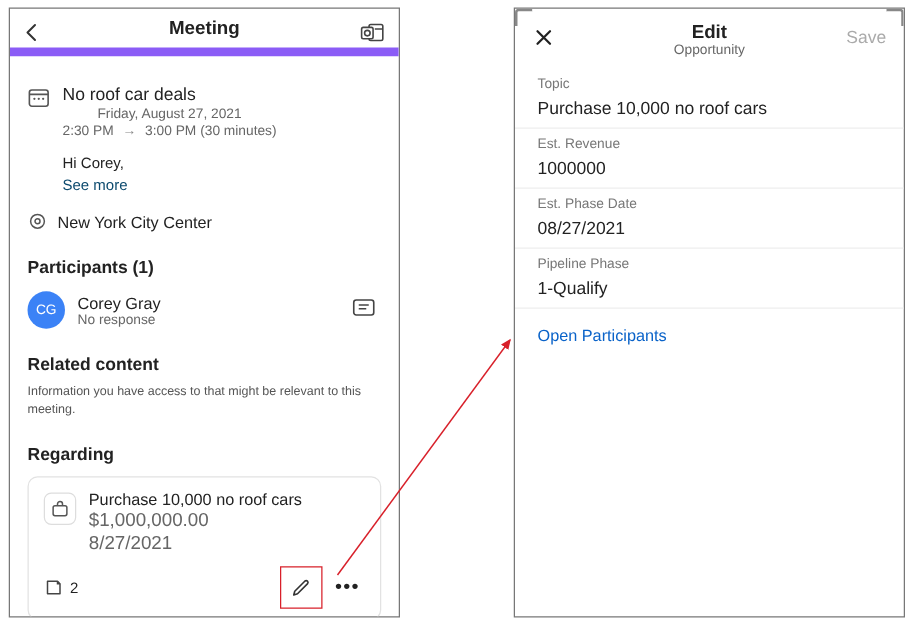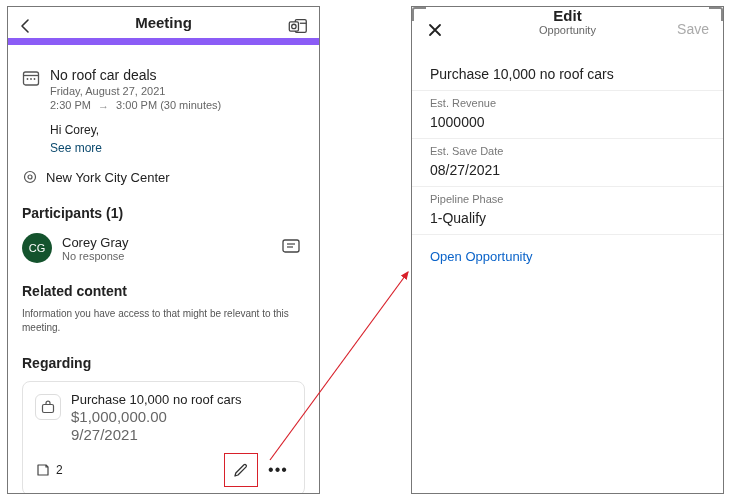--- a/index.html
+++ b/index.html
@@ -28,49 +28,49 @@
     display:flex; align-items:center; justify-content:center;
     height:38px; border-bottom:7px solid #8b5cf6; position:relative;
   }
   .l-header .back { position:absolute; left:10px; top:10px; cursor:pointer; }
   .l-header .title { font-weight:600; font-size:15px; }
   .l-header .outlook { position:absolute; right:10px; top:8px; cursor:pointer; }
   .content { padding: 10px 14px 0 14px; }
   .mtg-row { display:flex; gap:10px;margin-top:12px; }
   .cal-ic { width:18px; height:18px; flex:0 0 18px; margin-top:2px; }
   .mtg-title { font-size:14px; font-weight:400; }
-  .mtg-sub { font-size:11px; color:#666; margin-top:2px; }
+  .mtg-sub { font-size:11px; color:#666; margin-top:2px;text-align:center; }
   .mtg-sub .arrow { color:#888; margin:0 4px; }
   .greet { margin-top:12px; font-size:12px; }
   .seemore { color:#0c4a6e; font-size:12px; margin-top:4px; cursor:pointer; }
   .loc-row { display:flex; align-items:center; gap:8px; margin-top:14px; font-size:13px; }
   .sect { font-weight:600; font-size:14px; margin-top:20px; }
   .participant { display:flex; align-items:center; margin-top:12px; position:relative; }
-  .avatar { width:30px; height:30px; border-radius:50%; background:#14532d; color:#fff; font-size:11px; display:flex; align-items:center; justify-content:center; margin-right:10px; }
+  .avatar { width:30px; height:30px; border-radius:50%; background:#3b82f6; color:#fff; font-size:11px; display:flex; align-items:center; justify-content:center; margin-right:10px; }
   .pname { font-size:13px; }
   .presp { font-size:11px; color:#666; }
   .card-ic { position:absolute; right:4px; top:4px; cursor:pointer; }
   .desc { font-size:10px; color:#555; margin-top:8px; line-height:1.4; }
   .regarding-card {
     border:1px solid #e2e2e2; border-radius:8px; margin-top:10px;
     padding:10px 12px 8px 12px;
   }
   .rc-top { display:flex; gap:10px; }
   .bag-ic { width:26px; height:26px; border:1px solid #ddd; border-radius:6px; display:flex; align-items:center; justify-content:center; flex:0 0 26px; margin-top:2px; }
   .rc-title { font-size:13px; }
   .rc-sub { font-size:15px; color:#666; margin-top:1px; }
   .rc-bottom { display:flex; align-items:center; margin-top:10px; }
   .notes { display:flex; align-items:center; gap:5px; font-size:12px; cursor:pointer; }
   .spacer { flex:1; }
   .edit-btn { width:28px; height:28px; display:flex; align-items:center; justify-content:center; cursor:pointer; }
   .edit-box { border:1.5px solid #d8202a; padding:2px; }
   .more-btn { width:28px; height:28px; display:flex; align-items:center; justify-content:center; cursor:pointer; font-size:16px; letter-spacing:1px; margin-left:6px;}
 
   
-  .r-header { display:flex; align-items:flex-start; justify-content:center; height:48px; position:relative; }
+  .r-header { display:flex; align-items:center; justify-content:center; height:48px; position:relative; }
   .r-header .close { position:absolute; left:14px; top:14px; cursor:pointer; }
   .r-header .ttl { font-weight:600; font-size:15px; }
   .r-header .sub { font-size:11px; color:#666; margin-top:0px; }
   .r-header .center { text-align:center; }
   .r-header .save { position:absolute; right:14px; top:14px; color:#aaa; font-size:14px; cursor:pointer; }
   .field { padding: 6px 18px 8px 18px; border-bottom:1px solid #eee; }
   .field .lbl { font-size:11px; color:#777; }
   .field .val { font-size:14px; margin-top:5px; color:#222; }
   .openopp { color:#0a63c9; font-size:13px; padding:14px 18px; cursor:pointer; }
 
@@ -159,21 +159,21 @@
       <div class="rc-top">
         <div class="bag-ic">
           <svg width="16" height="16" viewBox="0 0 16 16">
               <rect x="2.5" y="5.5" width="11" height="8" rx="1.5" fill="none" stroke="#555" stroke-width="1.2"></rect>
               <path d="M6 5.5 V4.2 a2 2 0 0 1 4 0 V5.5" fill="none" stroke="#555" stroke-width="1.2"></path>
             </svg>
         </div>
         <div>
           <div class="rc-title">Purchase 10,000 no roof cars</div>
           <div class="rc-sub">$1,000,000.00</div>
-          <div class="rc-sub">9/27/2021</div>
+          <div class="rc-sub">8/27/2021</div>
         </div>
       </div>
       <div class="rc-bottom">
         <div class="notes">
           <svg width="16" height="16" viewBox="0 0 16 16">
               <path d="M3 3 h8 l2 2 v8 h-10 z" fill="none" stroke="#444" stroke-width="1.2" stroke-linejoin="round"></path>
               <path d="M11 3 v2 h2" fill="none" stroke="#444" stroke-width="1.2"></path>
             </svg>
           <span>2</span>
         </div>
@@ -203,36 +203,37 @@
         </svg>
     </span>
     <div class="center">
       <div class="ttl">Edit</div>
       <div class="sub">Opportunity</div>
     </div>
     <span class="save">Save</span>
   </div>
 
   <div class="field">
+    <div class="lbl">Topic</div>
     <div class="val">Purchase 10,000 no roof cars</div>
   </div>
   <div class="field">
     <div class="lbl">Est. Revenue</div>
     <div class="val">1000000</div>
   </div>
   <div class="field">
-    <div class="lbl">Est. Save Date</div>
+    <div class="lbl">Est. Phase Date</div>
     <div class="val">08/27/2021</div>
   </div>
   <div class="field">
     <div class="lbl">Pipeline Phase</div>
     <div class="val">1-Qualify</div>
   </div>
 
-  <div class="openopp">Open Opportunity</div>
+  <div class="openopp">Open Participants</div>
 </div>
 
 <svg class="arrow-svg" width="731" height="501">
   <defs>
     <marker id="ah" markerWidth="8" markerHeight="8" refX="6" refY="3" orient="auto">
       <path d="M0,0 L7,3 L0,6 z" fill="#d8202a"></path>
     </marker>
   </defs>
   <line x1="270" y1="460" x2="408" y2="272" stroke="#d8202a" stroke-width="1.2" marker-end="url(#ah)"></line>
 </svg>

